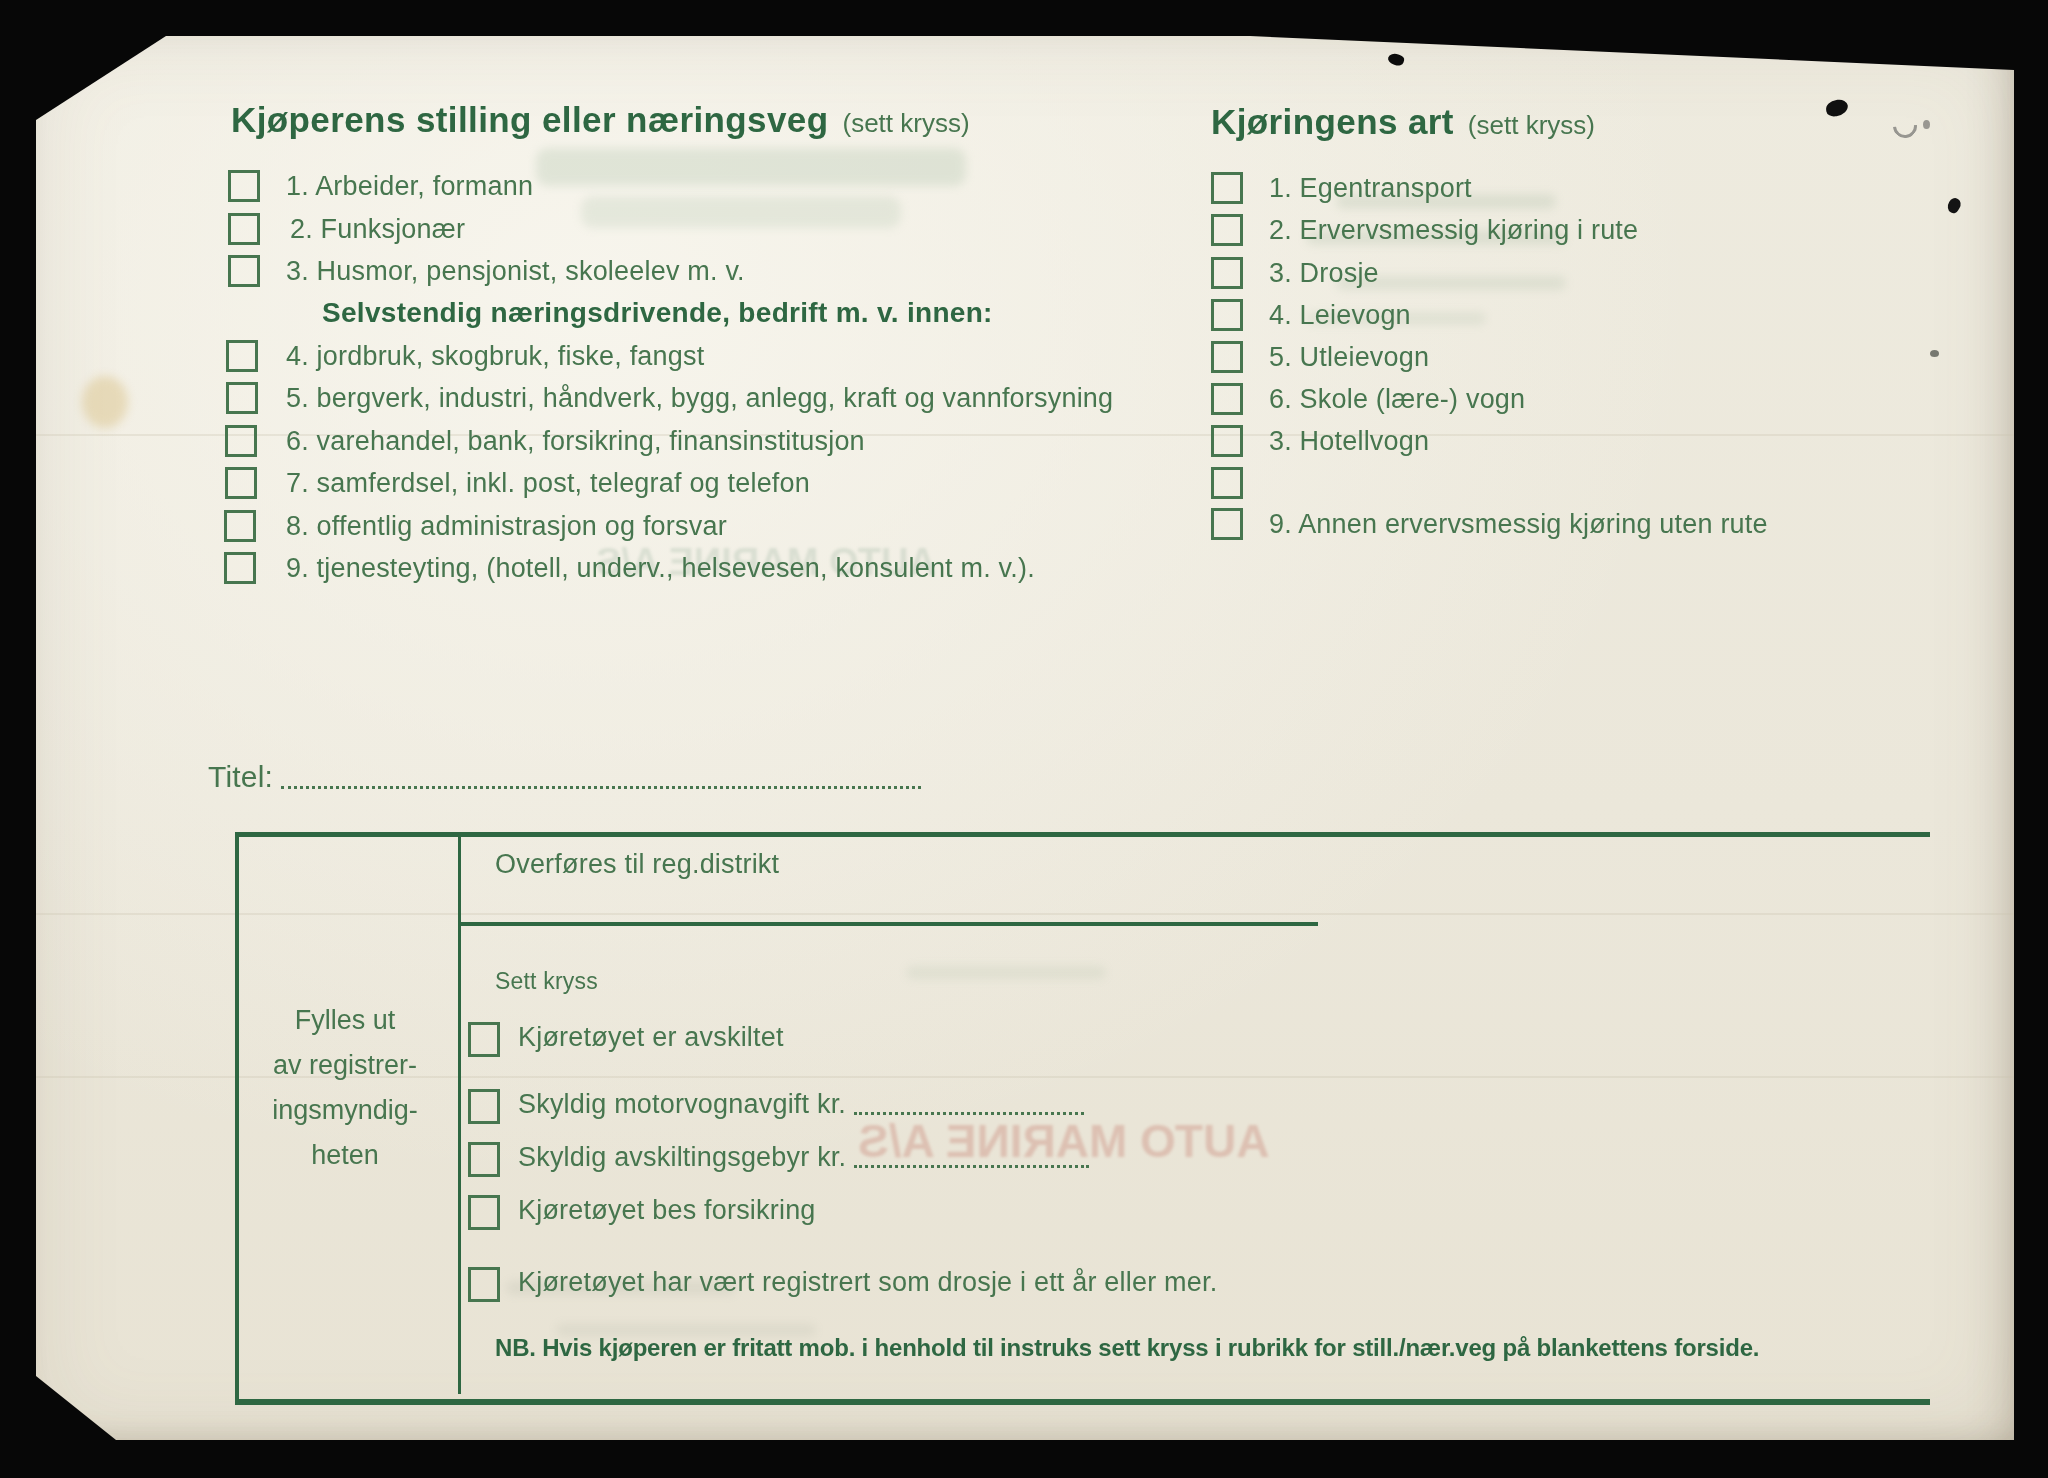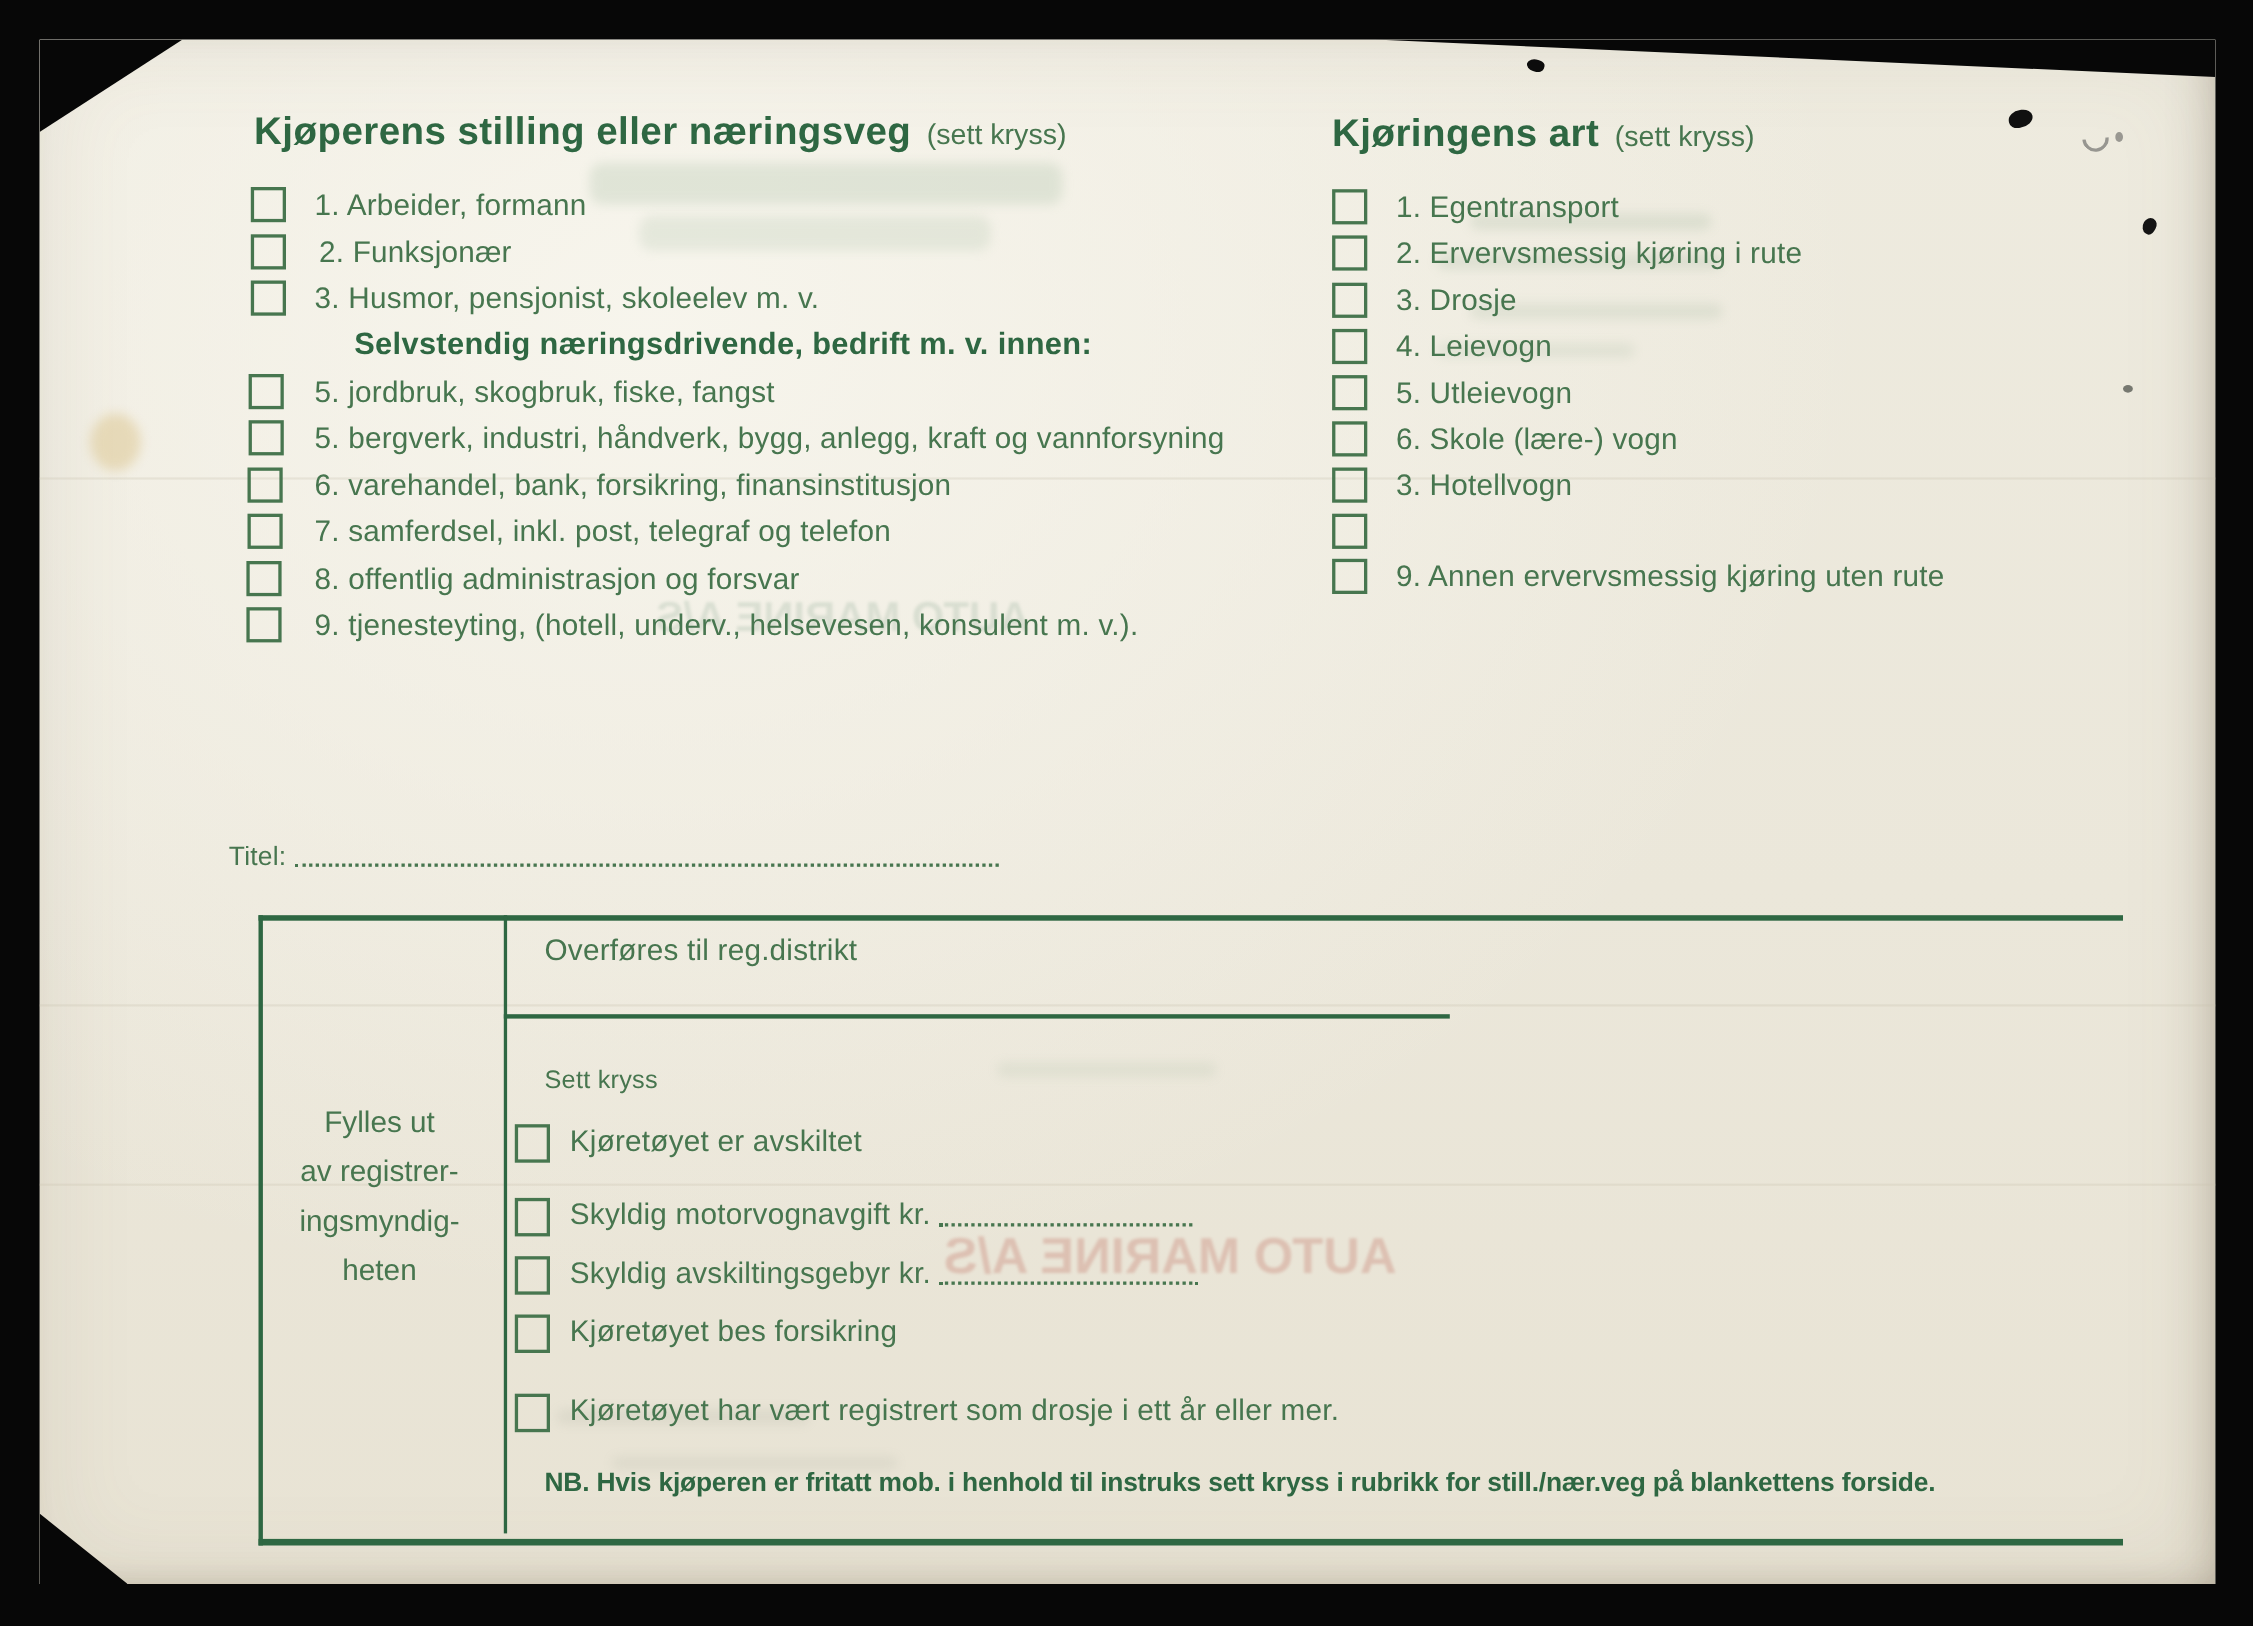--- a/index.html
+++ b/index.html
@@ -36,21 +36,21 @@
   .box-divider{position:absolute;left:422px;top:796px;width:3px;height:562px;background:var(--ink-strong);}
   .box-hline{position:absolute;left:422px;top:886px;width:860px;height:4px;background:var(--ink-strong);}
   .side-label{position:absolute;left:209px;top:962px;width:200px;text-align:center;color:var(--ink);font-size:27px;line-height:45px;}
 
   .streak{position:absolute;left:0;height:2px;width:1978px;background:#c9c2ae;opacity:.3;}
   .smudge{position:absolute;border-radius:12px;filter:blur(5px);pointer-events:none;}
   .ghost-stamp{position:absolute;white-space:nowrap;font-weight:700;transform:scaleX(-1);filter:blur(1.5px);pointer-events:none;}
   .speck{position:absolute;}
   .nb{font-size:24px;font-weight:700;color:var(--ink-strong);letter-spacing:-.2px;}
   .sett{font-size:23px;}
-  .titel-label{font-size:24px;}
+  .titel-label{font-size:30px;}
 </style>
 </head>
 <body>
 
 <div class="stage">
   <div class="paper">
 
     <div class="streak" style="top:398px"></div>
     <div class="streak" style="top:877px"></div>
     <div class="streak" style="top:1040px"></div>
@@ -76,21 +76,21 @@
     <span class="cb" style="left:192px;top:134px"></span>
     <span class="t" style="left:250px;top:133px">1. Arbeider, formann</span>
     <span class="cb" style="left:192px;top:177px"></span>
     <span class="t" style="left:254px;top:176px">2. Funksjonær</span>
     <span class="cb" style="left:192px;top:219px"></span>
     <span class="t" style="left:250px;top:218px">3. Husmor, pensjonist, skoleelev m. v.</span>
 
     <span class="t strong" style="left:286px;top:260px;font-size:28px">Selvstendig næringsdrivende, bedrift m. v. innen:</span>
 
     <span class="cb" style="left:190px;top:304px"></span>
-    <span class="t" style="left:250px;top:303px">5. jordbruk, skogbruk, fiske, fangst</span>
+    <span class="t" style="left:250px;top:303px">4. jordbruk, skogbruk, fiske, fangst</span>
     <span class="cb" style="left:190px;top:346px"></span>
     <span class="t" style="left:250px;top:345px">5. bergverk, industri, håndverk, bygg, anlegg, kraft og vannforsyning</span>
     <span class="cb" style="left:189px;top:389px"></span>
     <span class="t" style="left:250px;top:388px">6. varehandel, bank, forsikring, finansinstitusjon</span>
     <span class="cb" style="left:189px;top:431px"></span>
     <span class="t" style="left:250px;top:430px">7. samferdsel, inkl. post, telegraf og telefon</span>
     <span class="cb" style="left:188px;top:474px"></span>
     <span class="t" style="left:250px;top:473px">8. offentlig administrasjon og forsvar</span>
     <span class="cb" style="left:188px;top:516px"></span>
     <span class="t" style="left:250px;top:515px">9. tjenesteyting, (hotell, underv., helsevesen, konsulent m. v.).</span>

